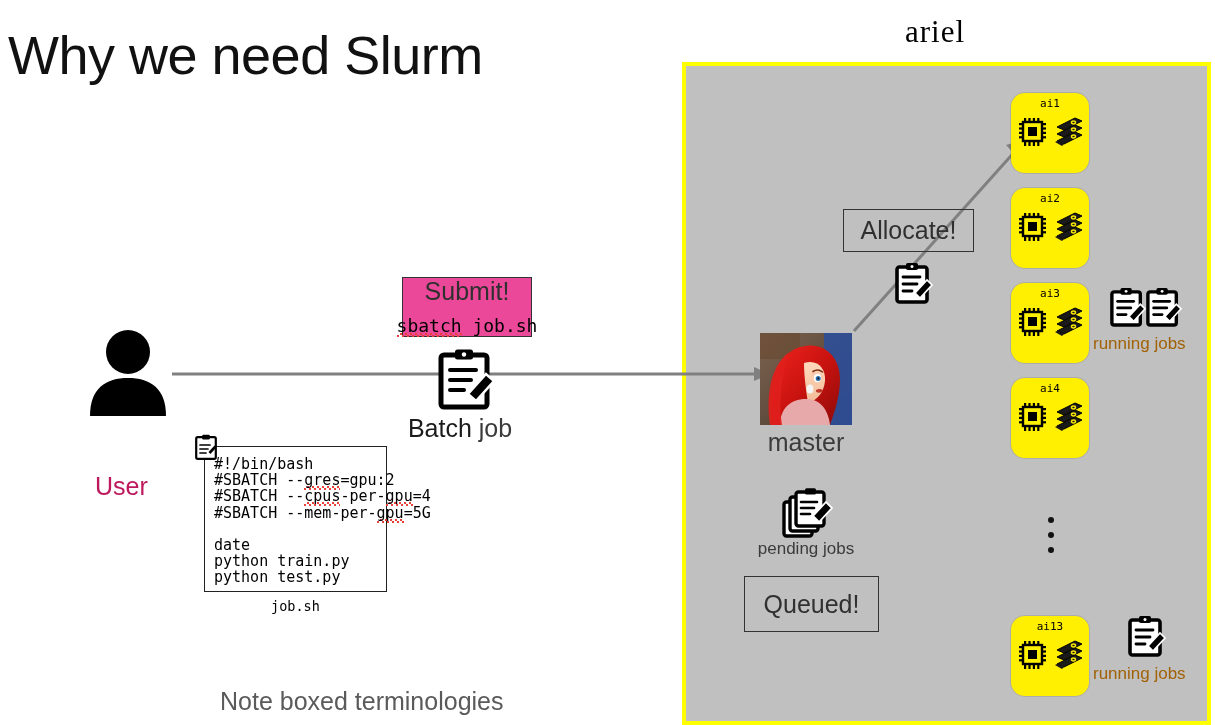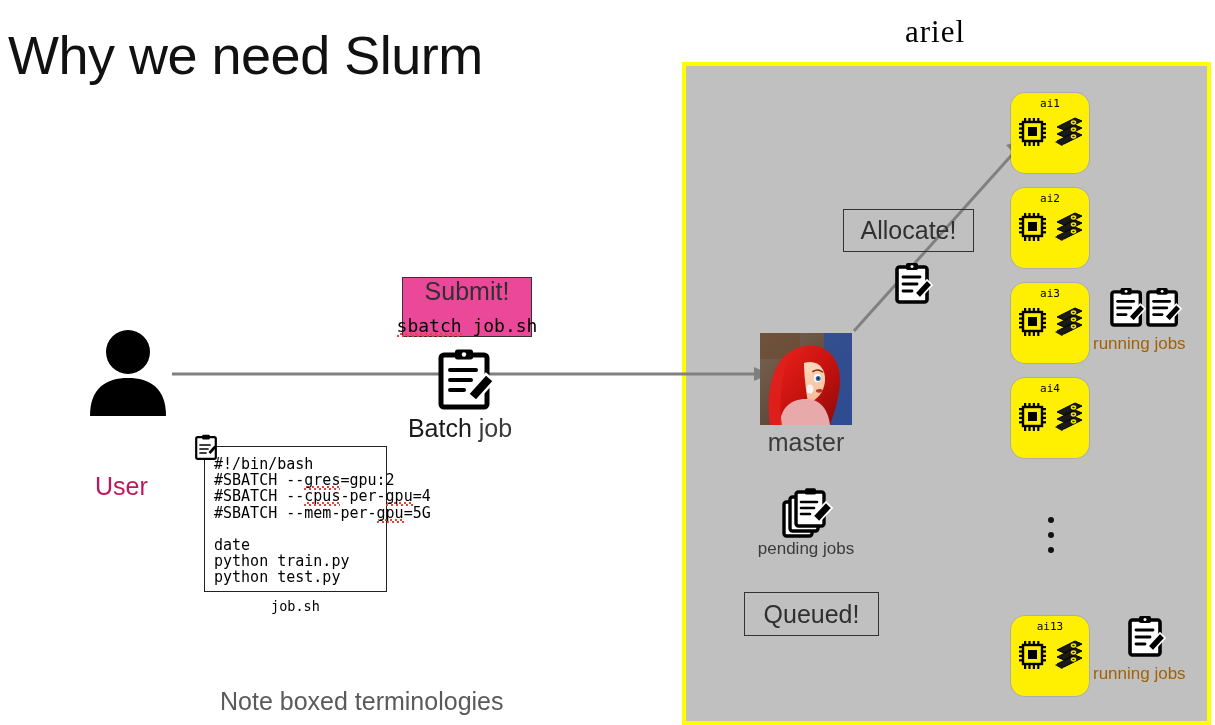--- a/index.html
+++ b/index.html
@@ -78,21 +78,21 @@
     border:1px solid #333;background:transparent;box-sizing:border-box;
     display:flex;flex-direction:column;align-items:center;justify-content:center;
   }
   .term-main{font-size:25px;color:#303030;line-height:1.05;white-space:nowrap;}
   .term-sub{
     font-family:"DejaVu Sans Mono","Liberation Mono",monospace;
     font-size:18px;color:#000;margin-top:11px;white-space:nowrap;text-align:right;
   }
   #submit-box{left:402px;top:277px;width:130px;height:60px;background:#ec4899;}
   #allocate-box{left:843px;top:209px;width:131px;height:43px;}
-  #queued-box{left:744px;top:592px;width:135px;height:44px;}
+  #queued-box{left:744px;top:576px;width:135px;height:56px;}
 
   
   #batchjob-icon{left:438px;top:348px;width:58px;height:62px;}
   #batchjob-label{left:400px;top:414px;width:120px;text-align:center;white-space:nowrap;}
   #batchjob-label .b{font-size:25px;color:#1b1b1b;}
   #batchjob-label .j{font-size:25px;color:#3b3b3b;}
 
   
   #master-img{
     left:760px;top:333px;width:92px;height:92px;overflow:hidden;

